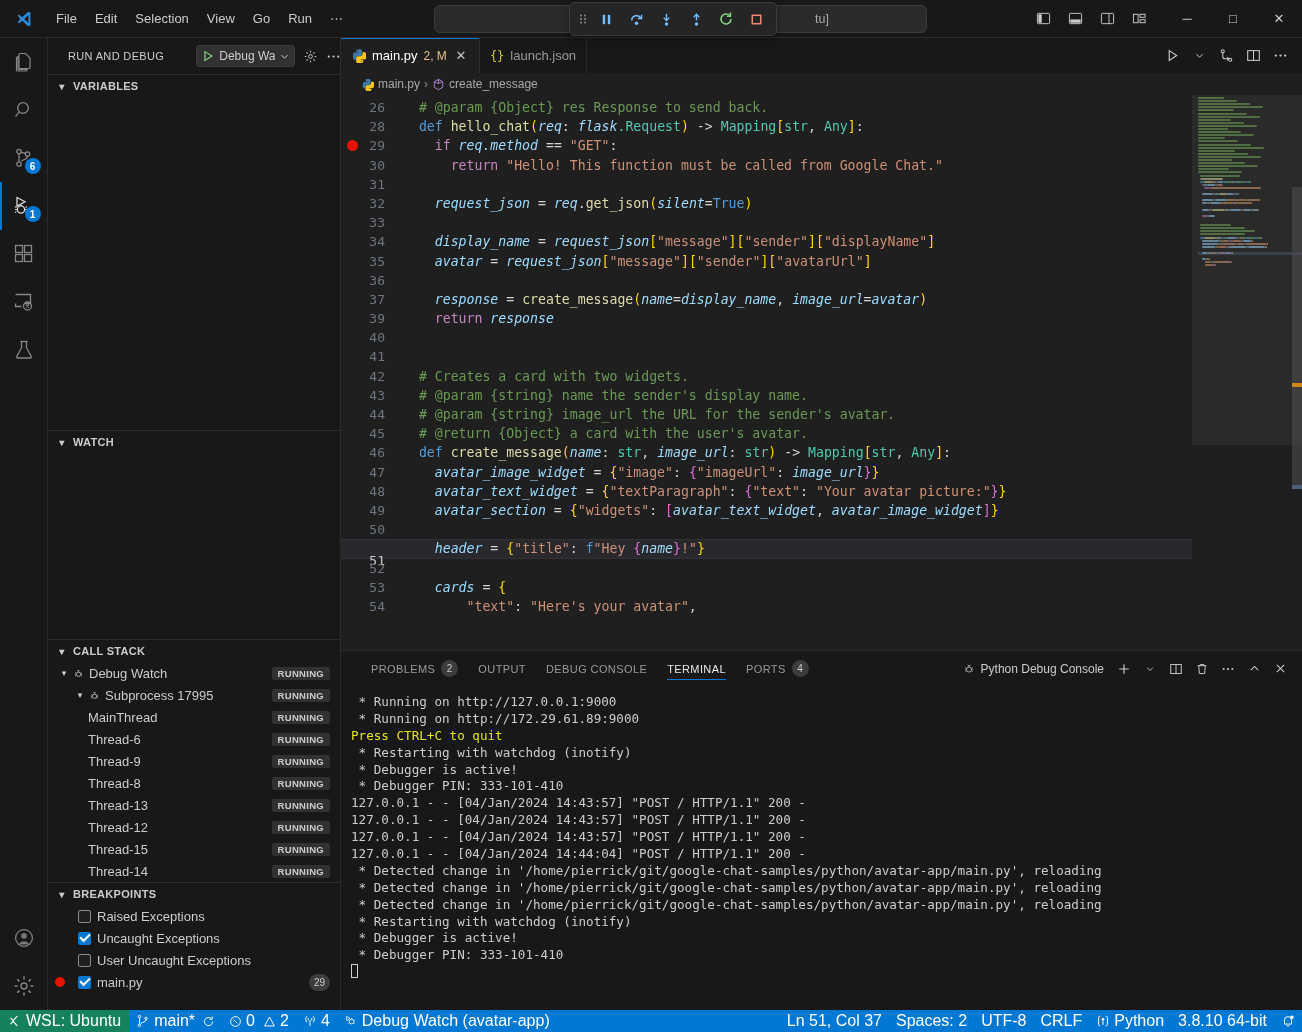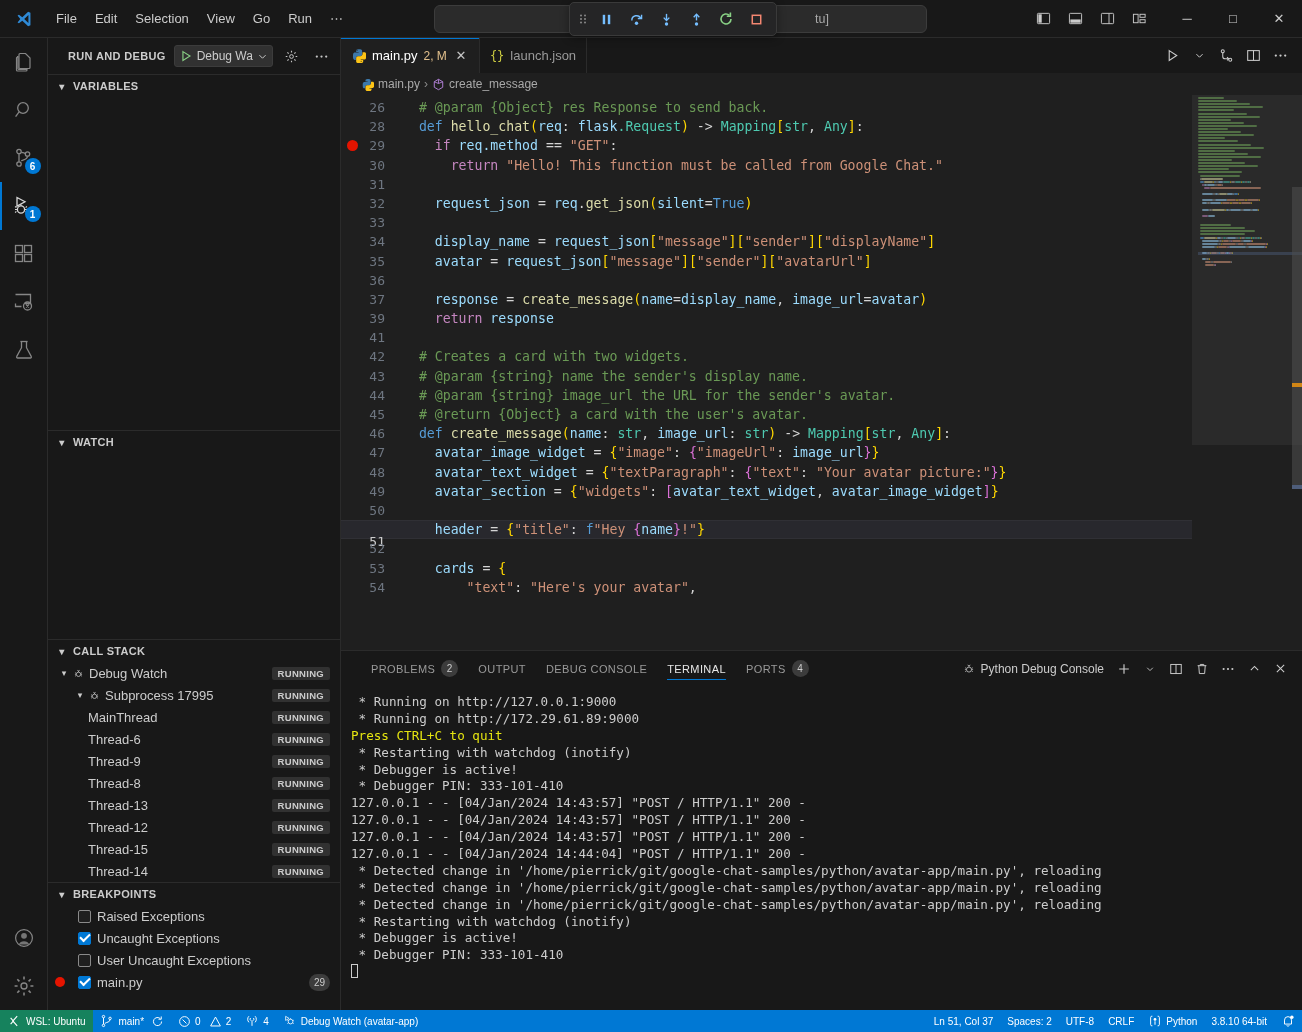--- a/index.html
+++ b/index.html
@@ -71,24 +71,24 @@
     display: flex; align-items: center; justify-content: center; padding: 0 4px;
     font-family: "Liberation Sans", sans-serif; font-weight: 600;
   }
   .ab-bottom { margin-top: auto; }
 
   
   .sidebar { width: 293px; background: #181818; border-right: 1px solid #2b2b2b; display: flex; flex-direction: column; flex: none; }
   .sb-header {
     height: 36px; display: flex; align-items: center; padding: 0 8px 0 20px; gap: 8px; flex: none;
   }
-  .sb-title { font-size: 11px; font-weight: 700; letter-spacing: .35px; color: #cccccc; white-space: nowrap; text-align: right; }
+  .sb-title { font-size: 11px; font-weight: 400; letter-spacing: .35px; color: #cccccc; white-space: nowrap; text-align: right; }
   .launch-select {
     display: flex; align-items: center; background: #313131; border: 1px solid #3c3c3c;
-    border-radius: 3px; height: 22px; padding: 0 4px 0 4px; gap: 4px; max-width: 112px;
+    border-radius: 3px; height: 22px; padding: 0 4px 0 4px; gap: 4px; max-width: 112px; margin-left: 24px;
   }
   .launch-name { font-size: 12px; color: #cccccc; white-space: nowrap; overflow: hidden; max-width: 70px; }
   .sb-hicon { width: 22px; height: 22px; display: flex; align-items: center; justify-content: center; color: #c5c5c5; border-radius: 4px; }
 
   .section { border-top: 1px solid #2b2b2b; }
   .section-head {
     height: 22px; display: flex; align-items: center; gap: 3px; padding-left: 6px;
     font-size: 11px; font-weight: 700; letter-spacing: .3px; color: #cccccc;
   }
   .chev { width: 16px; display: flex; align-items: center; justify-content: center; font-size: 10px; color: #cccccc; }
@@ -148,21 +148,21 @@
   .cline.current .gutter { color: #cccccc; margin-top: 24px; }
   .bpmark { position: absolute; left: 6px; top: 4px; width: 11px; height: 11px; border-radius: 50%; background: #e51400; }
   .ctext { flex: 1; }
 
   
   .t-com { color: #6a9955; }
   .t-kw  { color: #c586c0; }
   .t-kw2 { color: #569cd6; }
   .t-fn  { color: #dcdcaa; }
   .t-str { color: #ce9178; }
-  .t-var { color: #9cdcfe; }
+  .t-var { color: #9cdcfe; font-style: italic; }
   .t-typ { color: #4ec9b0; }
   .t-dec { color: #dcdcaa; }
   .t-p1  { color: #ffd700; }
   .t-p2  { color: #da70d6; }
   .t-plain { color: #d4d4d4; }
 
   .minimap { width: 110px; flex: none; position: relative; background: #1f1f1f; }
   .mm-canvas { position: absolute; inset: 0; }
   .mm-line { position: absolute; height: 2px; border-radius: 1px; }
   .mm-slider { position: absolute; left: 0; right: 0; background: rgba(121,121,121,0.12); }
@@ -193,21 +193,21 @@
     font-family: "DejaVu Sans Mono", monospace; font-size: 12.6px; line-height: 16.9px; color: #cccccc;
     white-space: pre;
   }
   .tline { height: 16.9px; }
   .t-yellow { color: #e5e510; }
   .term-cursor { display: inline-block; width: 7px; height: 14px; border: 1px solid #cccccc; vertical-align: -2px; }
 
   
   .statusbar {
     height: 22px; background: #0078d4; color: #ffffff; display: flex; align-items: center;
-    font-size: 10px; flex: none;
+    font-size: 16px; flex: none;
   }
   .sb-item { display: flex; align-items: center; gap: 4px; padding: 0 7px; height: 22px; white-space: nowrap; }
   .sb-right { margin-left: auto; display: flex; align-items: center; }
   .remote { background: #16825d; padding-left: 8px; padding-right: 8px; }
   svg { display: block; }
 </style>
 </head>
 <body>
 
 <div class="app">
@@ -615,20 +615,21 @@
             <div class="cline"><span class="gutter"><span class="bpmark"></span>29</span><span class="ctext"><span class="t-plain">    </span><span class="t-kw">if </span><span class="t-var">req</span><span class="t-var">.method </span><span class="t-plain">== </span><span class="t-str">"GET"</span><span class="t-plain">:</span></span></div>
             <div class="cline"><span class="gutter">30</span><span class="ctext"><span class="t-plain">      </span><span class="t-kw">return </span><span class="t-str">"Hello! This function must be called from Google Chat."</span></span></div>
             <div class="cline"><span class="gutter">31</span><span class="ctext"></span></div>
             <div class="cline"><span class="gutter">32</span><span class="ctext"><span class="t-plain">    </span><span class="t-var">request_json</span><span class="t-plain"> = </span><span class="t-var">req</span><span class="t-plain">.</span><span class="t-fn">get_json</span><span class="t-p1">(</span><span class="t-var">silent</span><span class="t-plain">=</span><span class="t-kw2">True</span><span class="t-p1">)</span></span></div>
             <div class="cline"><span class="gutter">33</span><span class="ctext"></span></div>
             <div class="cline"><span class="gutter">34</span><span class="ctext"><span class="t-plain">    </span><span class="t-var">display_name</span><span class="t-plain"> = </span><span class="t-var">request_json</span><span class="t-p1">[</span><span class="t-str">"message"</span><span class="t-p1">]</span><span class="t-p1">[</span><span class="t-str">"sender"</span><span class="t-p1">]</span><span class="t-p1">[</span><span class="t-str">"displayName"</span><span class="t-p1">]</span></span></div>
             <div class="cline"><span class="gutter">35</span><span class="ctext"><span class="t-plain">    </span><span class="t-var">avatar</span><span class="t-plain"> = </span><span class="t-var">request_json</span><span class="t-p1">[</span><span class="t-str">"message"</span><span class="t-p1">]</span><span class="t-p1">[</span><span class="t-str">"sender"</span><span class="t-p1">]</span><span class="t-p1">[</span><span class="t-str">"avatarUrl"</span><span class="t-p1">]</span></span></div>
             <div class="cline"><span class="gutter">36</span><span class="ctext"></span></div>
             <div class="cline"><span class="gutter">37</span><span class="ctext"><span class="t-plain">    </span><span class="t-var">response</span><span class="t-plain"> = </span><span class="t-fn">create_message</span><span class="t-p1">(</span><span class="t-var">name</span><span class="t-plain">=</span><span class="t-var">display_name</span><span class="t-plain">, </span><span class="t-var">image_url</span><span class="t-plain">=</span><span class="t-var">avatar</span><span class="t-p1">)</span></span></div>
             <div class="cline"><span class="gutter">39</span><span class="ctext"><span class="t-plain">    </span><span class="t-kw">return </span><span class="t-var">response</span></span></div>
+            <div class="cline"><span class="gutter">40</span><span class="ctext"></span></div>
             <div class="cline"><span class="gutter">41</span><span class="ctext"></span></div>
             <div class="cline"><span class="gutter">42</span><span class="ctext"><span class="t-plain">  </span><span class="t-com"># Creates a card with two widgets.</span></span></div>
             <div class="cline"><span class="gutter">43</span><span class="ctext"><span class="t-plain">  </span><span class="t-com"># @param {string} name the sender's display name.</span></span></div>
             <div class="cline"><span class="gutter">44</span><span class="ctext"><span class="t-plain">  </span><span class="t-com"># @param {string} image_url the URL for the sender's avatar.</span></span></div>
             <div class="cline"><span class="gutter">45</span><span class="ctext"><span class="t-plain">  </span><span class="t-com"># @return {Object} a card with the user's avatar.</span></span></div>
             <div class="cline"><span class="gutter">46</span><span class="ctext"><span class="t-plain">  </span><span class="t-kw2">def </span><span class="t-fn">create_message</span><span class="t-p1">(</span><span class="t-var">name</span><span class="t-plain">: </span><span class="t-typ">str</span><span class="t-plain">, </span><span class="t-var">image_url</span><span class="t-plain">: </span><span class="t-typ">str</span><span class="t-p1">)</span><span class="t-plain"> -&gt; </span><span class="t-typ">Mapping</span><span class="t-p1">[</span><span class="t-typ">str</span><span class="t-plain">, </span><span class="t-typ">Any</span><span class="t-p1">]</span><span class="t-plain">:</span></span></div>
             <div class="cline"><span class="gutter">47</span><span class="ctext"><span class="t-plain">    </span><span class="t-var">avatar_image_widget</span><span class="t-plain"> = </span><span class="t-p1">{</span><span class="t-str">"image"</span><span class="t-plain">: </span><span class="t-p2">{</span><span class="t-str">"imageUrl"</span><span class="t-plain">: </span><span class="t-var">image_url</span><span class="t-p2">}</span><span class="t-p1">}</span></span></div>
             <div class="cline"><span class="gutter">48</span><span class="ctext"><span class="t-plain">    </span><span class="t-var">avatar_text_widget</span><span class="t-plain"> = </span><span class="t-p1">{</span><span class="t-str">"textParagraph"</span><span class="t-plain">: </span><span class="t-p2">{</span><span class="t-str">"text"</span><span class="t-plain">: </span><span class="t-str">"Your avatar picture:"</span><span class="t-p2">}</span><span class="t-p1">}</span></span></div>
             <div class="cline"><span class="gutter">49</span><span class="ctext"><span class="t-plain">    </span><span class="t-var">avatar_section</span><span class="t-plain"> = </span><span class="t-p1">{</span><span class="t-str">"widgets"</span><span class="t-plain">: </span><span class="t-p2">[</span><span class="t-var">avatar_text_widget</span><span class="t-plain">, </span><span class="t-var">avatar_image_widget</span><span class="t-p2">]</span><span class="t-p1">}</span></span></div>
             <div class="cline"><span class="gutter">50</span><span class="ctext"></span></div>

